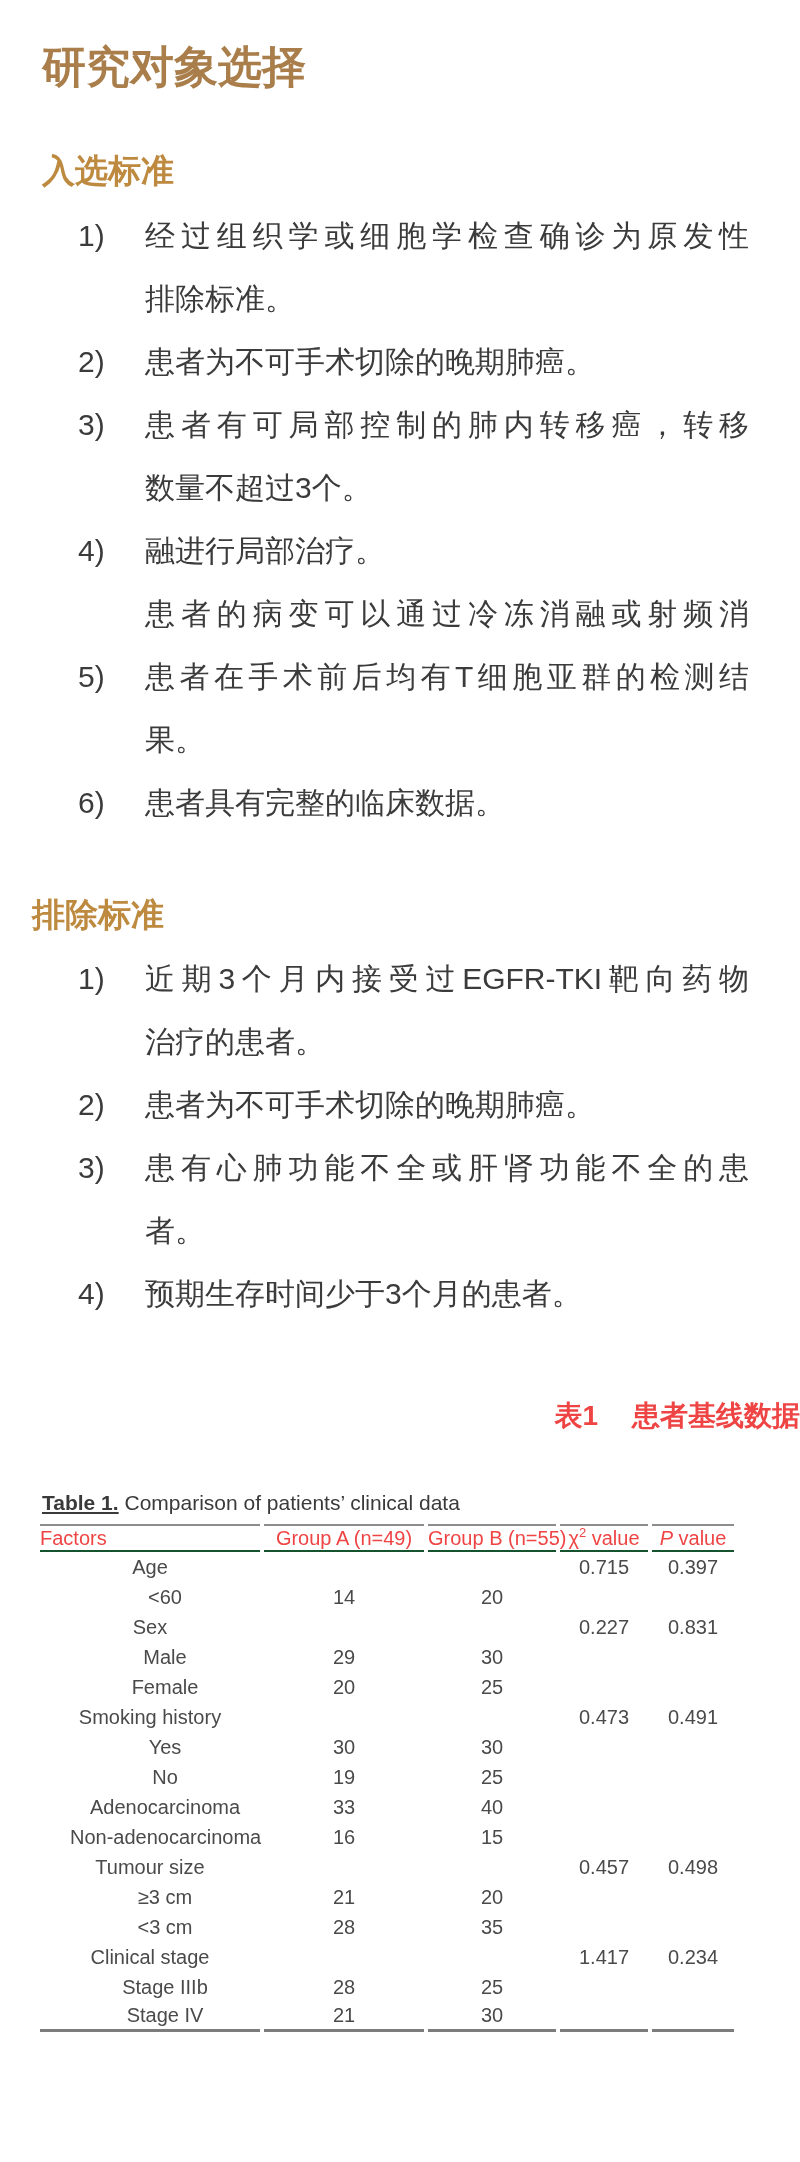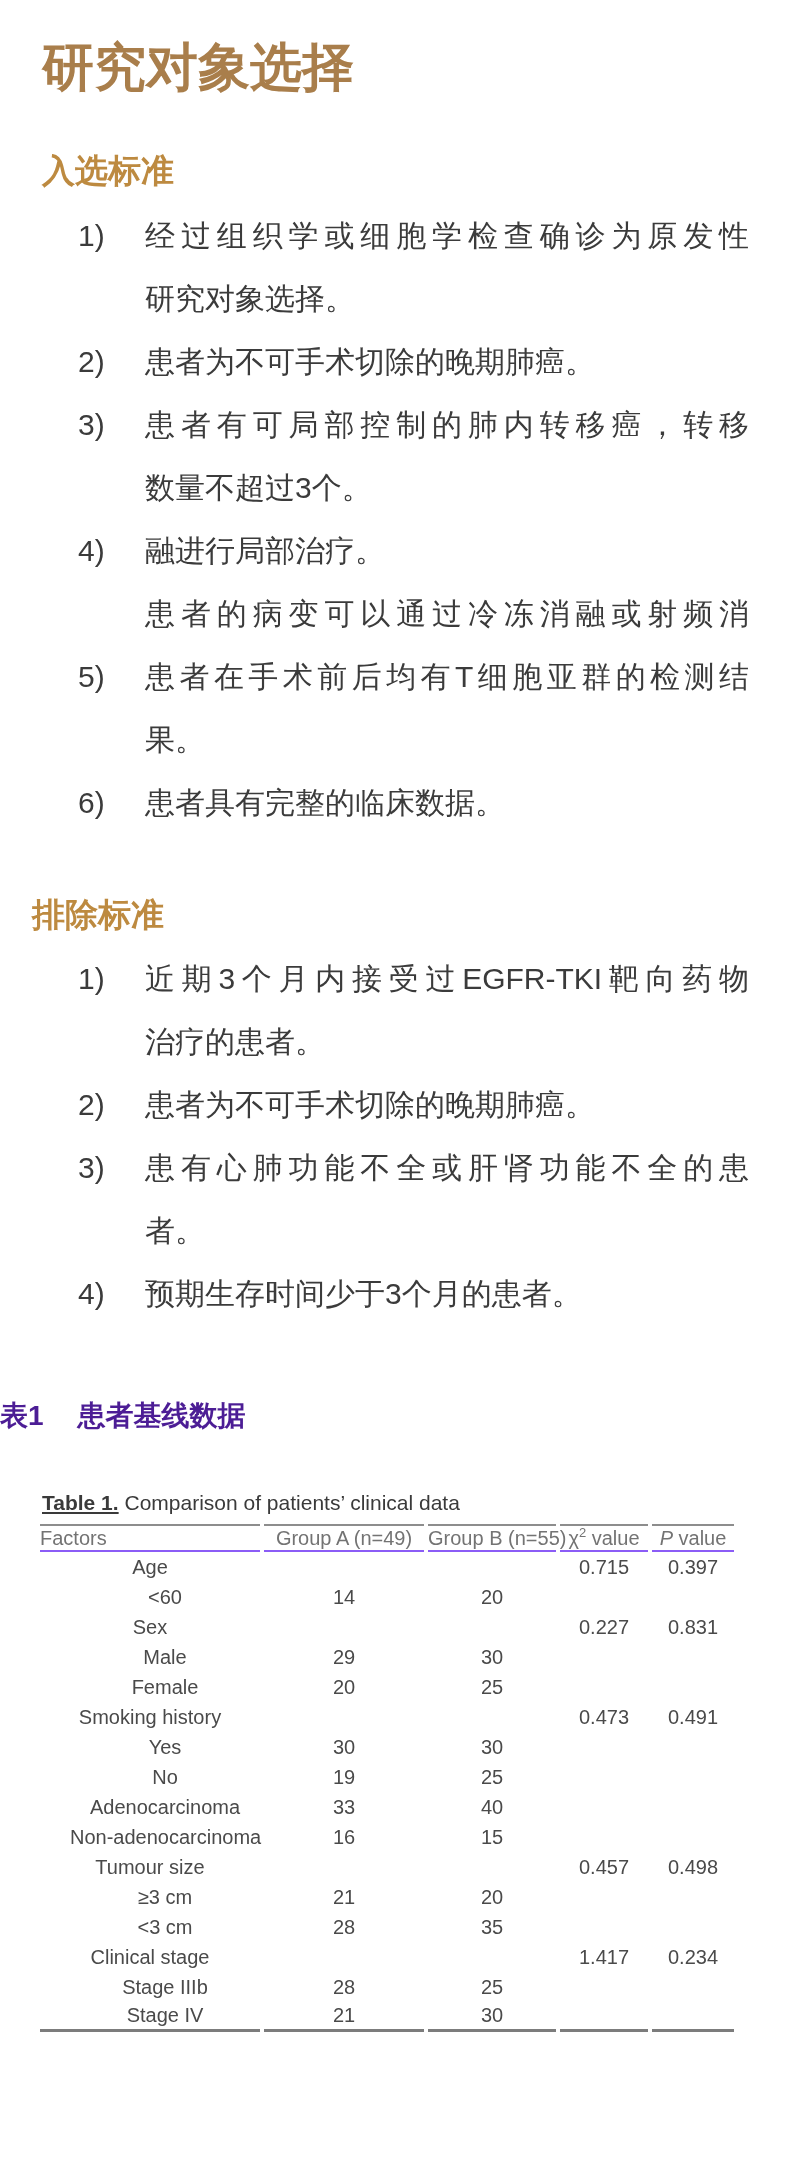--- a/index.html
+++ b/index.html
@@ -10,21 +10,21 @@
     box-sizing: border-box;
     padding-top: 42px;
     overflow: hidden;
     background: #ffffff;
     font-family: "Liberation Sans", sans-serif;
   }
   .doc-title {
     margin: 0 0 0 42px;
     font-family: "DejaVu Serif", "Liberation Serif", serif;
     font-weight: 700;
-    font-size: 52px;
+    font-size: 44px;
     line-height: 50px;
     color: #a97e4b;
   }
   .section h2 {
     margin: 0 0 0 42px;
     font-size: 33px;
     line-height: 42px;
     font-weight: 700;
     color: #bd8a40;
   }
@@ -49,23 +49,23 @@
   }
   .item-text .line.final {
     text-align: left;
     text-align-last: left;
   }
   .tbl-caption-zh {
     margin-top: 73px;
     line-height: 36px;
     font-size: 28px;
     font-weight: 700;
-    color: #4c1d95;
+    color: #ef4444;
     display: flex;
-    justify-content: flex-start;
+    justify-content: flex-end;
     gap: 34px;
   }
   .tbl-caption-en {
     margin: 56px 0 0 42px;
     font-size: 21px;
     line-height: 26px;
     color: #3a3a3a;
   }
   .tbl-caption-en .b { font-weight: 700; text-decoration: underline; }
   table.clin {
@@ -74,23 +74,23 @@
     border-spacing: 4px 0;
     table-layout: fixed;
     width: 702px;
     color: #4a4a4a;
   }
   table.clin th {
     height: 24px;
     padding: 0;
     font-weight: 400;
     font-size: 20px;
-    color: #737373;
+    color: #ef4444;
     border-top: 2px solid #8d8d8d;
-    border-bottom: 2px solid #8b5cf6;
+    border-bottom: 2px solid #14532d;
     vertical-align: middle;
     white-space: nowrap;
   }
   table.clin td {
     height: 30px;
     padding: 0;
     font-size: 20px;
     vertical-align: middle;
     white-space: nowrap;
   }
@@ -112,21 +112,21 @@
   <h1 class="doc-title">研究对象选择</h1>
 
   <div id="sections">
       <div class="section inclusion">
         <h2>入选标准</h2>
         <div class="list">
           <div class="item">
             <span class="marker">1)</span>
             <div class="item-text">
               <div class="line">经过组织学或细胞学检查确诊为原发性</div>
-              <div class="line final">研究对象选择。</div>
+              <div class="line final">排除标准。</div>
             </div>
           </div>
           <div class="item">
             <span class="marker">2)</span>
             <div class="item-text">
               <div class="line final">患者为不可手术切除的晚期肺癌。</div>
             </div>
           </div>
           <div class="item">
             <span class="marker">3)</span>

